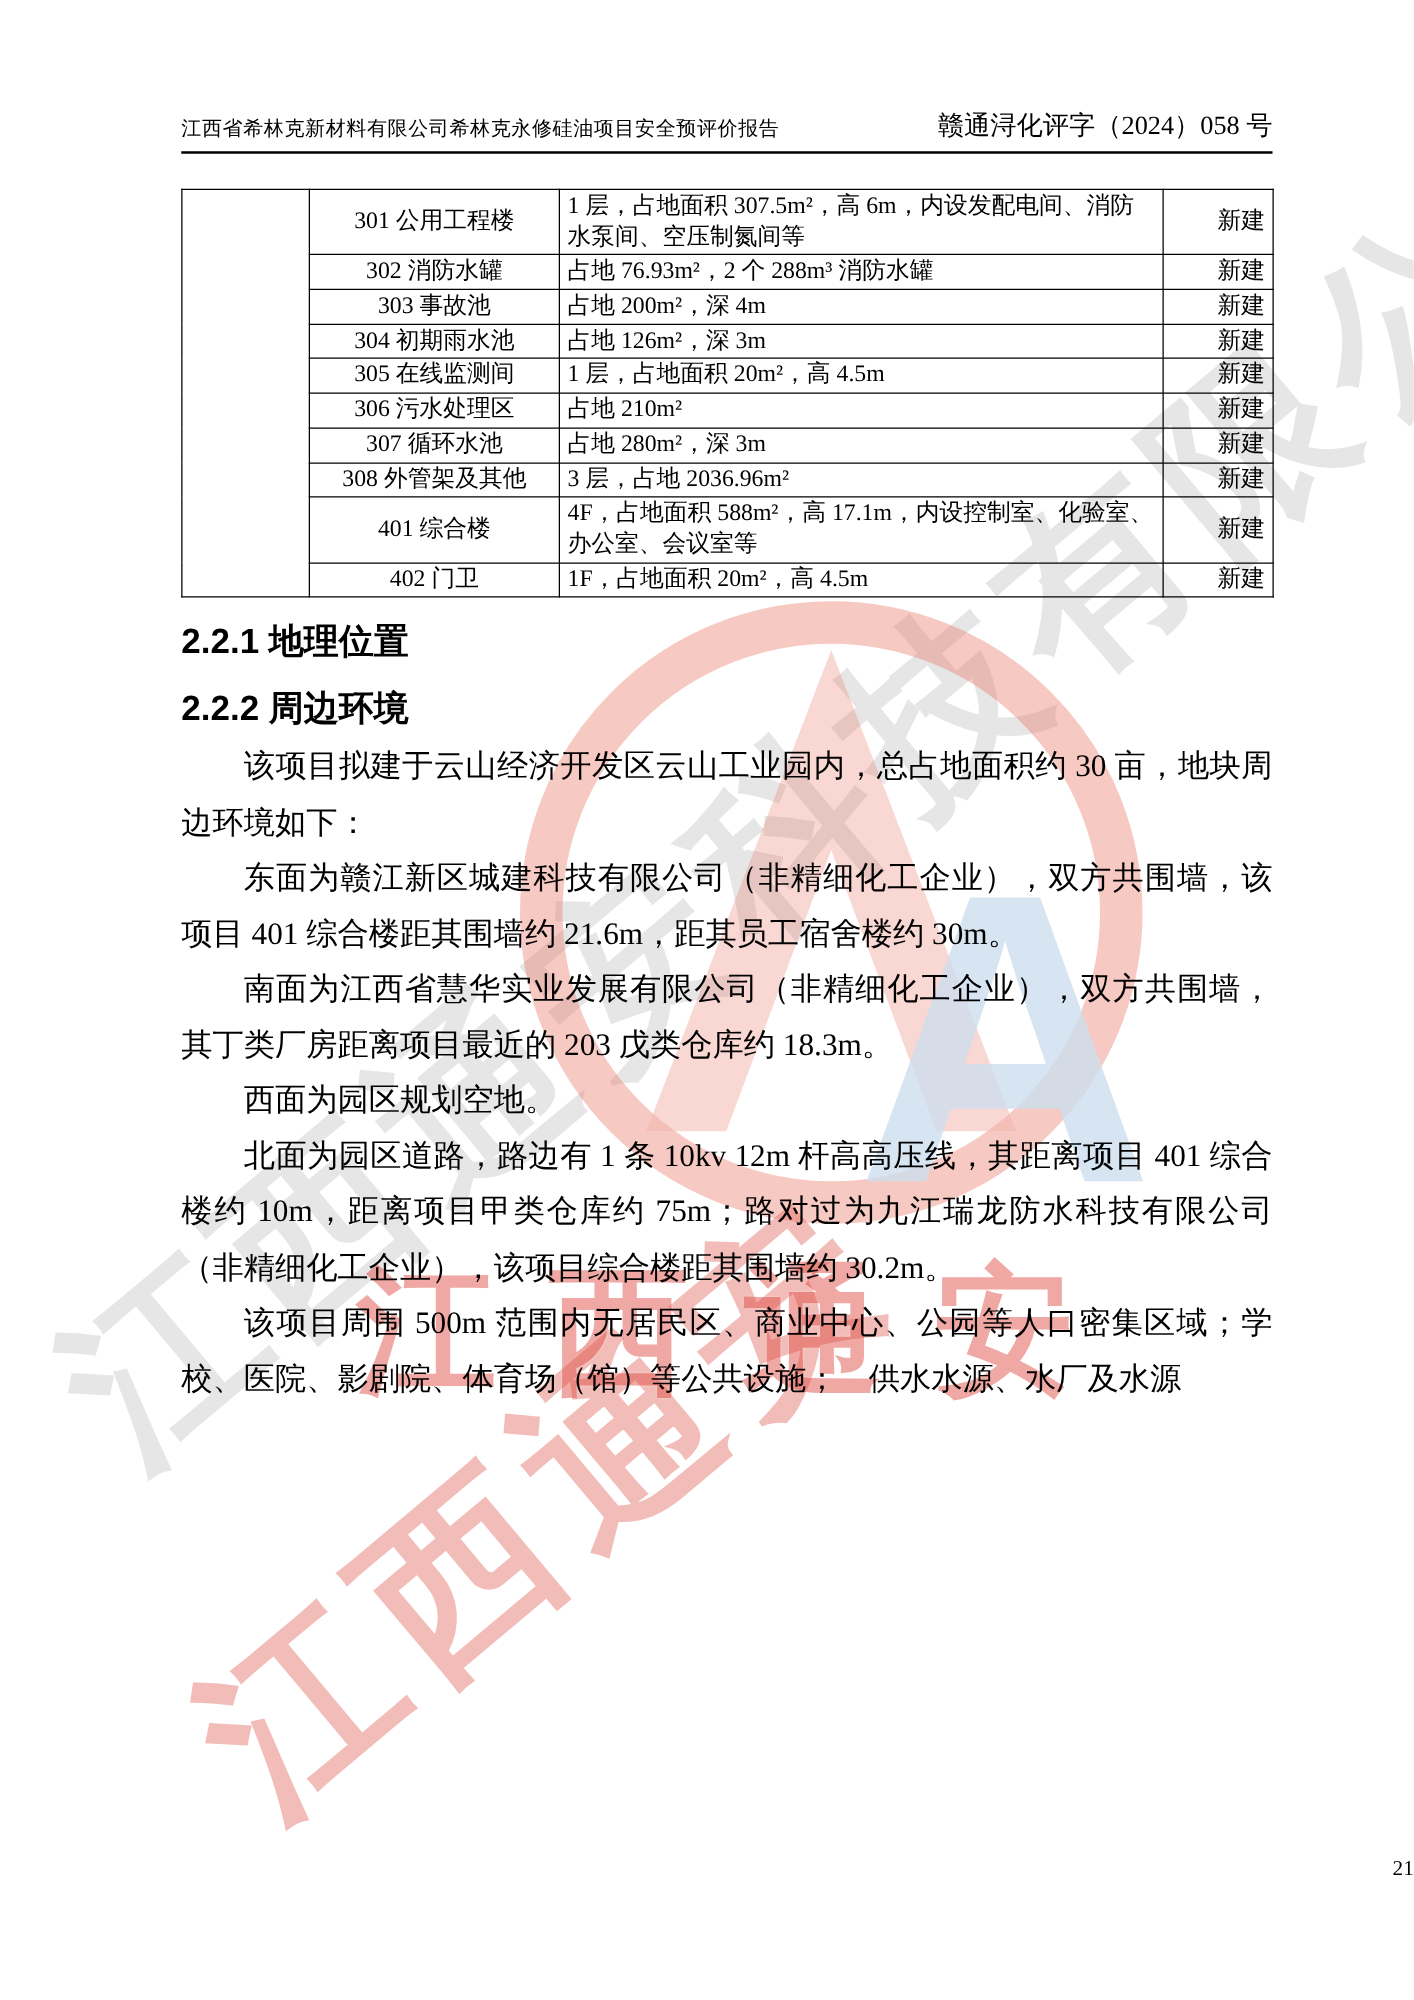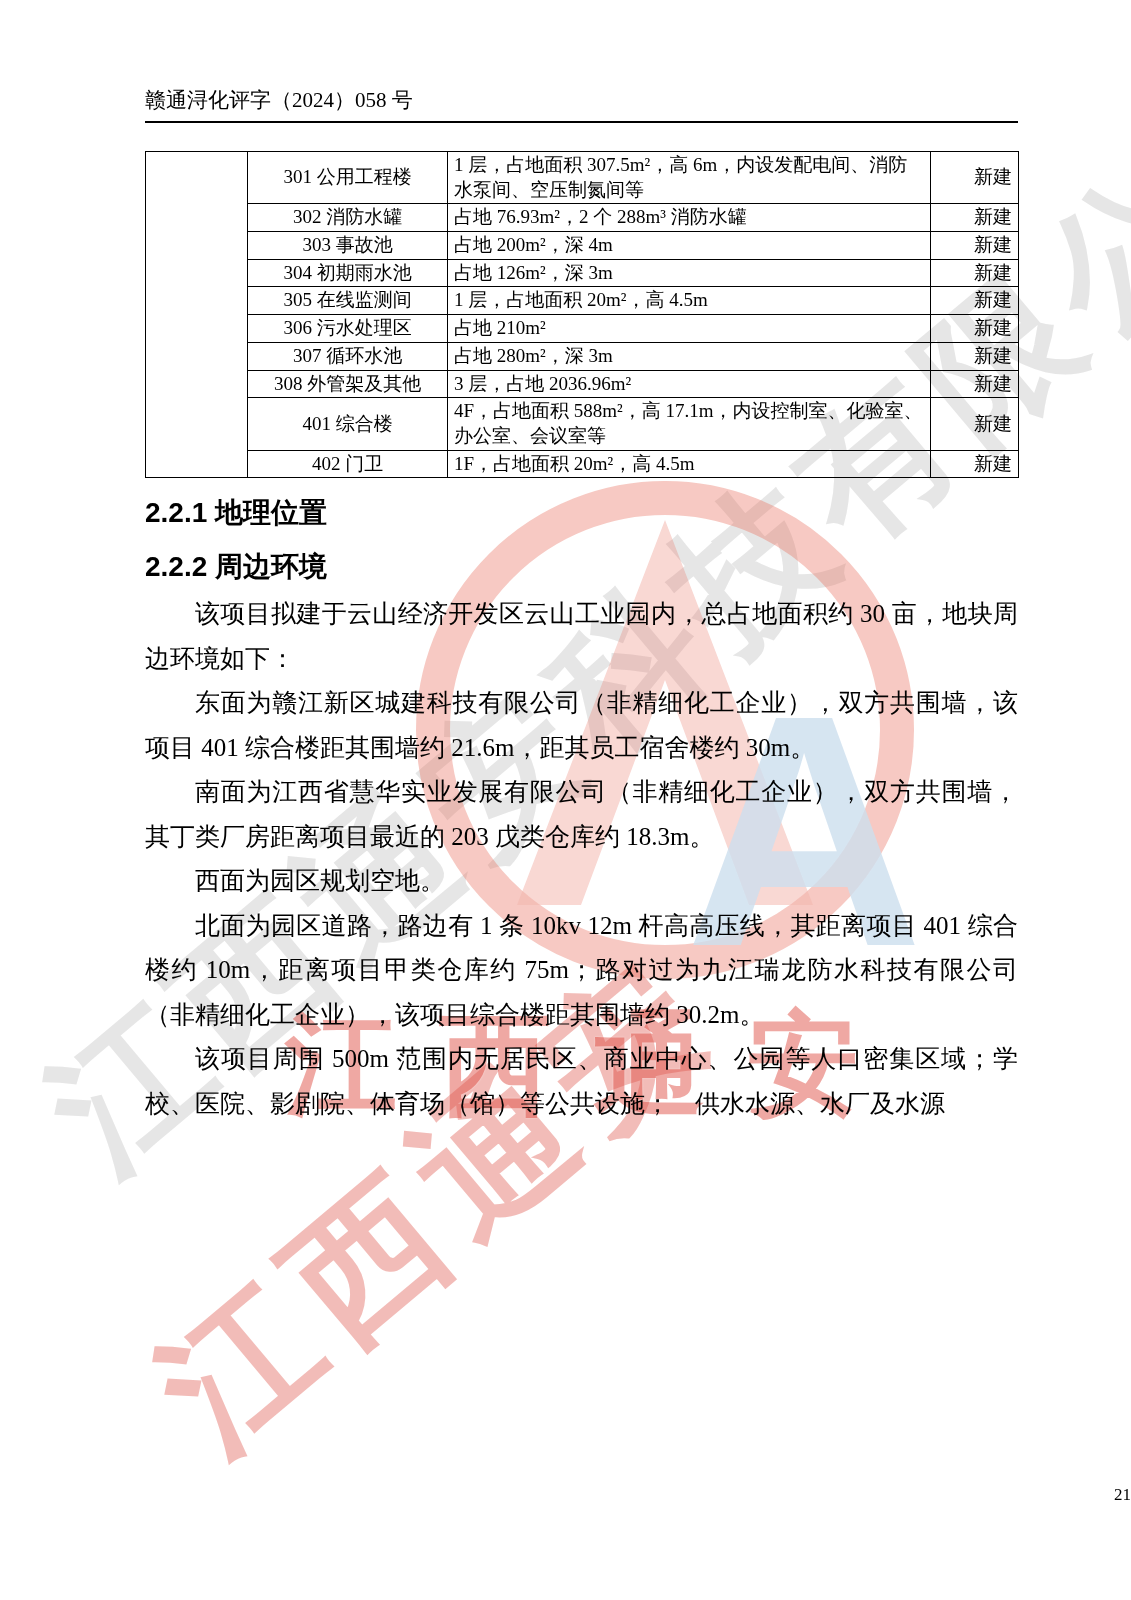--- a/index.html
+++ b/index.html
@@ -82,20 +82,21 @@
     <svg class="wm-emblem" width="560" height="620" viewBox="0 0 560 620">
       <circle cx="280" cy="305" r="232" fill="none" stroke="#e8705f" stroke-width="34" opacity="0.75"></circle>
       <path d="M280 95 L132 480 L196 480 L280 255 L364 480 L428 480 Z" fill="#e8705f" opacity="0.55"></path>
       <text x="300" y="520" font-size="330" font-weight="bold" fill="#9cc0de" opacity="0.8" font-family="Liberation Sans, sans-serif">A</text>
     </svg>
   </div>
 
   <div class="content">
 
     <div class="header">
+      <span class="hl">江西省希林克新材料有限公司希林克永修硅油项目安全预评价报告</span>
       <span class="hr">赣通浔化评字（2024）058 号</span>
     </div>
 
     <table class="facilities">
       <colgroup>
         <col style="width:102px">
           <col style="width:200px">
         <col style="width:483px">
           <col style="width:88px">
       </colgroup>

